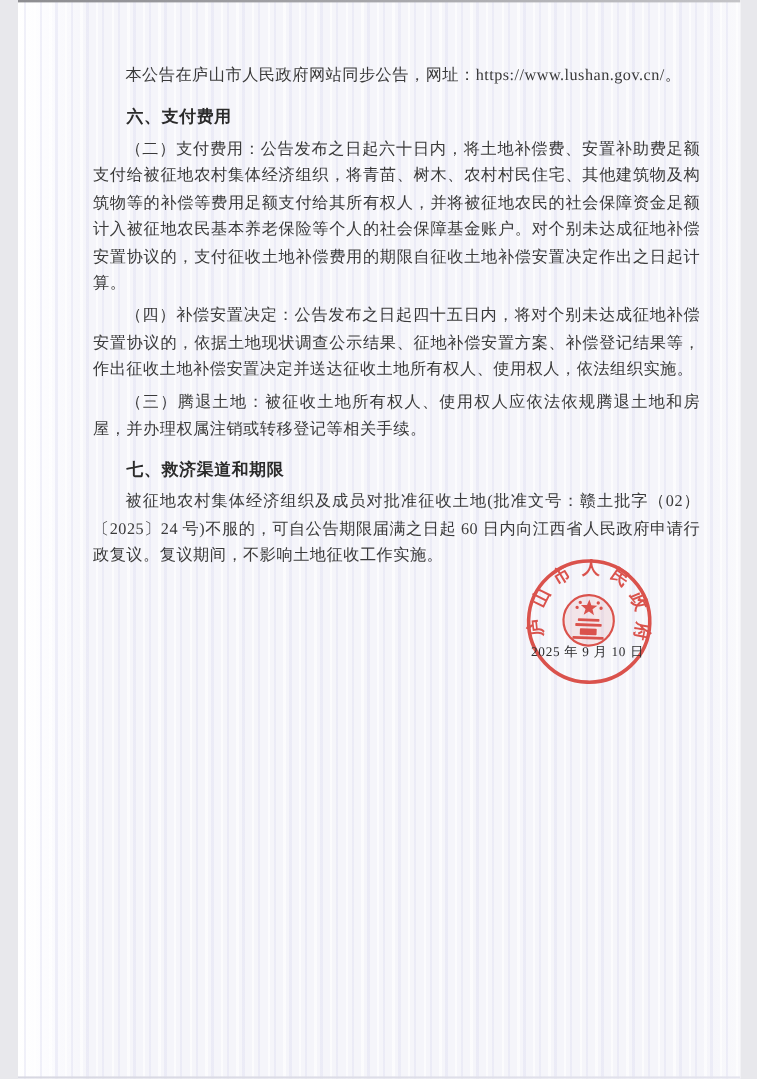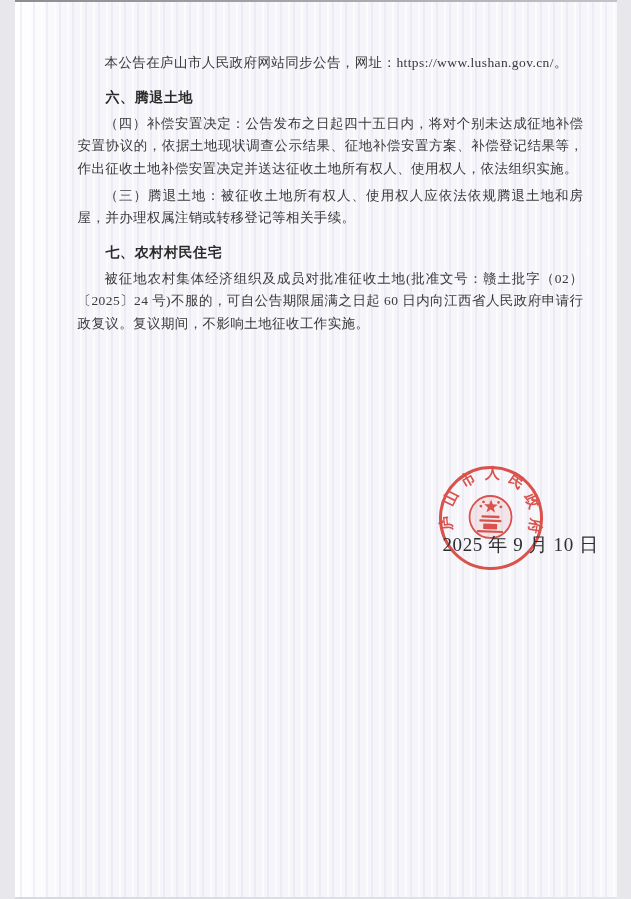--- a/index.html
+++ b/index.html
@@ -42,39 +42,40 @@
     text-indent:2em;
     letter-spacing:0.6px;
   }
   .seal{
     position:absolute;left:421px;top:463px;width:110px;height:110px;
     transform:rotate(2deg);
     opacity:0.92;
   }
   .issue-date{
     position:absolute;left:428px;top:536px;width:130px;
-    font-size:19px;line-height:17px;color:#2e2e2e;
+    font-size:11px;line-height:17px;color:#2e2e2e;
     letter-spacing:0.6px;white-space:nowrap;
     z-index:3;
   }
 </style>
 </head>
 <body>
 
 <div class="page">
   <div class="top-edge"></div>
 
   <div class="content">
     <p>本公告在庐山市人民政府网站同步公告，网址：https://www.lushan.gov.cn/。</p>
 
-    <h3>六、腾退土地</h3>
+    <h3>六、支付费用</h3>
+    <p>（二）支付费用：公告发布之日起六十日内，将土地补偿费、安置补助费足额支付给被征地农村集体经济组织，将青苗、树木、农村村民住宅、其他建筑物及构筑物等的补偿等费用足额支付给其所有权人，并将被征地农民的社会保障资金足额计入被征地农民基本养老保险等个人的社会保障基金账户。对个别未达成征地补偿安置协议的，支付征收土地补偿费用的期限自征收土地补偿安置决定作出之日起计算。</p>
     <p>（四）补偿安置决定：公告发布之日起四十五日内，将对个别未达成征地补偿安置协议的，依据土地现状调查公示结果、征地补偿安置方案、补偿登记结果等，作出征收土地补偿安置决定并送达征收土地所有权人、使用权人，依法组织实施。</p>
     <p>（三）腾退土地：被征收土地所有权人、使用权人应依法依规腾退土地和房屋，并办理权属注销或转移登记等相关手续。</p>
 
-    <h3>七、农村村民住宅</h3>
+    <h3>七、救济渠道和期限</h3>
     <p>被征地农村集体经济组织及成员对批准征收土地(批准文号：赣土批字（02）〔2025〕24 号)不服的，可自公告期限届满之日起 60 日内向江西省人民政府申请行政复议。复议期间，不影响土地征收工作实施。</p>
   </div>
 
   <svg class="seal" viewBox="0 0 110 110" xmlns="http://www.w3.org/2000/svg">
     <circle cx="55" cy="55" r="50.5" fill="none" stroke="#d8453e" stroke-width="3"></circle>
     <defs>
       <path id="sealArc" d="M 22.2 77.9 A 40 40 0 1 1 87.8 77.9" fill="none"></path>
     </defs>
     <text font-size="15" fill="#d8453e" font-family="Liberation Sans, DejaVu Sans, sans-serif" font-weight="bold">
       <textPath href="#sealArc" startOffset="50%" text-anchor="middle" textLength="152">庐山市人民政府</textPath>

